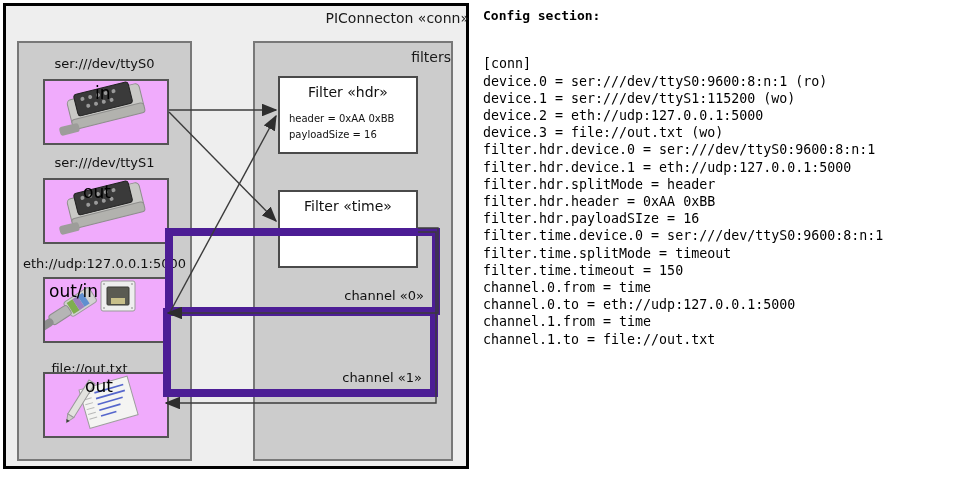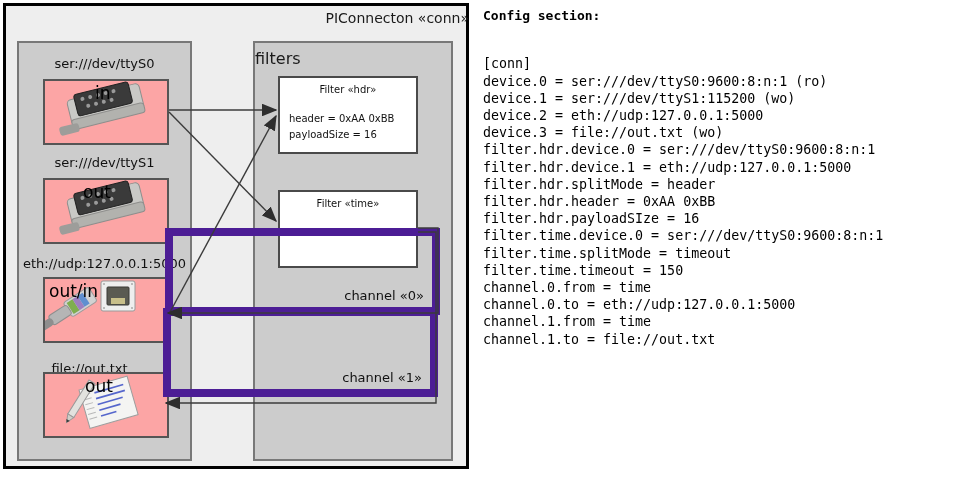--- a/index.html
+++ b/index.html
@@ -48,36 +48,36 @@
     background: #cccccc;
     border: 2px solid #787878;
     box-sizing: border-box;
   }
   #devices-panel { left: 17px; top: 41px; width: 175px; height: 420px; }
   #filters-panel { left: 253px; top: 41px; width: 200px; height: 420px; }
 
   .panel-title {
     position: absolute;
     width: 100%;
-    text-align: left;
+    text-align: right;
     top: 6px;
-    font-size: 16px;
+    font-size: 14px;
     color: #1a1a1a;
   }
 
   .dev-label {
     position: absolute;
     font-size: 13px;
     color: #111111;
     text-align: center;
     white-space: nowrap;
   }
   .dev-box {
     position: absolute;
-    background: #fca5a5;
+    background: #f0abfc;
     border: 2px solid #555555;
     box-sizing: border-box;
   }
   .dev-dir {
     position: absolute;
     font-size: 17px;
     color: #000000;
     white-space: nowrap;
   }
 
@@ -86,21 +86,21 @@
     position: absolute;
     background: #ffffff;
     border: 2px solid #4a4a4a;
     box-sizing: border-box;
   }
   .filter-title {
     position: absolute;
     width: 100%;
     text-align: center;
     top: 6px;
-    font-size: 10px;
+    font-size: 14px;
     color: #111111;
   }
   .filter-attrs {
     position: absolute;
     left: 9px;
     top: 33px;
     font-size: 10px;
     color: #111111;
     line-height: 16px;
   }

